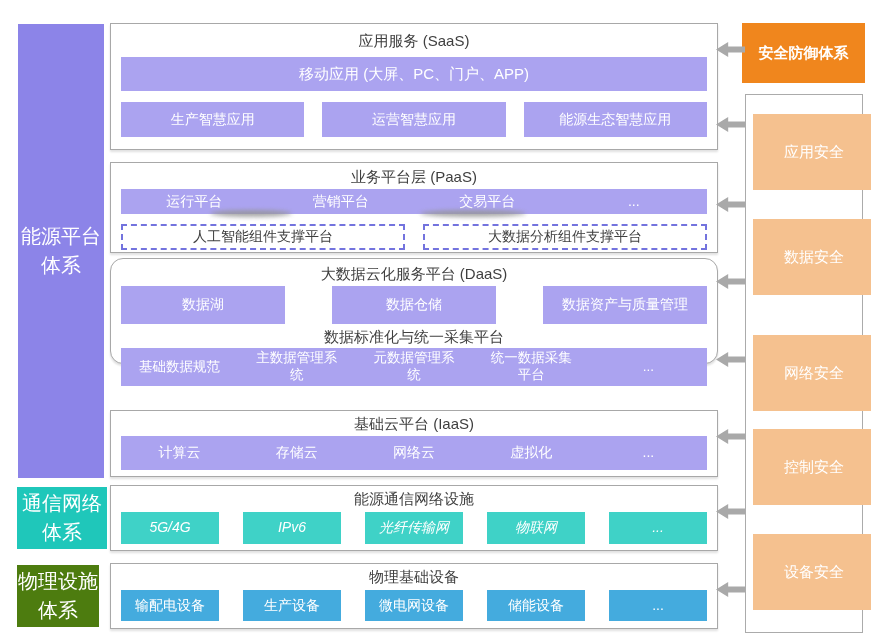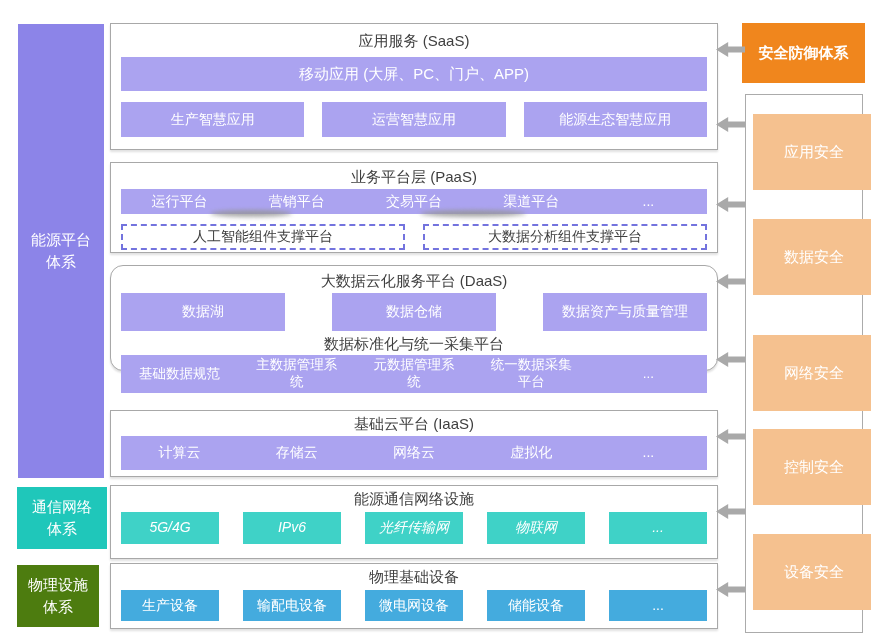--- a/index.html
+++ b/index.html
@@ -1,35 +1,35 @@
 <!DOCTYPE html>
 <html><head>
 <meta charset="utf-8">
 <style>
   html,body{margin:0;padding:0;background:#ffffff;}
   .canvas{position:relative;width:871px;height:641px;background:#ffffff;
           font-family:"Liberation Sans",sans-serif;overflow:hidden;}
 
   
   .pillar{position:absolute;display:flex;flex-direction:column;align-items:center;
-          justify-content:center;color:#ffffff;font-size:15px;line-height:1.45;
+          justify-content:center;color:#ffffff;font-size:20px;line-height:1.45;
           text-align:center;}
   .pillar-energy{left:18px;top:24px;width:86px;height:454px;background:#8c84e8;}
   .pillar-comm{left:17px;top:487px;width:90px;height:62px;background:#1fc7ba;}
   .pillar-phys{left:17px;top:565px;width:82px;height:62px;background:#4d7c0f;}
 
   
   .section{position:absolute;left:110px;width:608px;background:#ffffff;
            border:1px solid #a8a8a8;box-sizing:border-box;
            box-shadow:0 2px 2px rgba(0,0,0,0.12);}
   .sec-saas{top:23px;height:127px;}
   .sec-paas{top:162px;height:91px;}
-  .sec-daas{top:265px;height:106px;border-radius:13px;}
+  .sec-daas{top:258px;height:106px;border-radius:13px;}
   .sec-iaas{top:410px;height:67px;}
-  .sec-comm{top:485px;height:74px;}
+  .sec-comm{top:485px;height:66px;}
   .sec-phys{top:563px;height:66px;}
 
   .sec-title{text-align:center;font-size:15px;color:#3f3f3f;height:19px;line-height:19px;}
   .pt7{padding-top:7px;}.pt4{padding-top:4px;}.pt5{padding-top:5px;}.pt3{padding-top:3px;}
 
   .row{display:flex;margin:0 10px;}
   .row>*{flex:1;}
   .gap18{gap:18px;}.gap14{}.gap47{gap:47px;}.gap24{gap:24px;}
 
   .box{display:flex;align-items:center;justify-content:center;text-align:center;
@@ -104,21 +104,20 @@
       <div class="box purple">能源生态智慧应用</div>
     </div>
   </div>
 
   <div class="section sec-paas">
     <div class="sec-title pt4">业务平台层 (PaaS)</div>
     <div class="row gap14 h25">
       <div class="box purple">运行平台</div>
       <div class="box purple">营销平台</div>
       <div class="box purple">交易平台</div>
-      <div class="box purple">渠道平台</div>
       <div class="box purple">...</div>
     </div>
     <div class="row gap18 h26">
       <div class="dashedbox">人工智能组件支撑平台</div>
       <div class="dashedbox">大数据分析组件支撑平台</div>
     </div>
   </div>
 
   <div class="section sec-daas">
     <div class="sec-title pt5">大数据云化服务平台 (DaaS)</div>
@@ -155,22 +154,22 @@
       <div class="box teal">IPv6</div>
       <div class="box teal">光纤传输网</div>
       <div class="box teal">物联网</div>
       <div class="box teal">...</div>
     </div>
   </div>
 
   <div class="section sec-phys">
     <div class="sec-title pt3">物理基础设备</div>
     <div class="row gap24 h31">
+      <div class="box blue">输配电设备</div>
       <div class="box blue">生产设备</div>
-      <div class="box blue">输配电设备</div>
       <div class="box blue">微电网设备</div>
       <div class="box blue">储能设备</div>
       <div class="box blue">...</div>
     </div>
   </div>
 
   <div class="sec-header">安全防御体系</div>
   <div class="sec-col">
     <div class="sec-item si0">应用安全</div>
     <div class="sec-item si1">数据安全</div>

